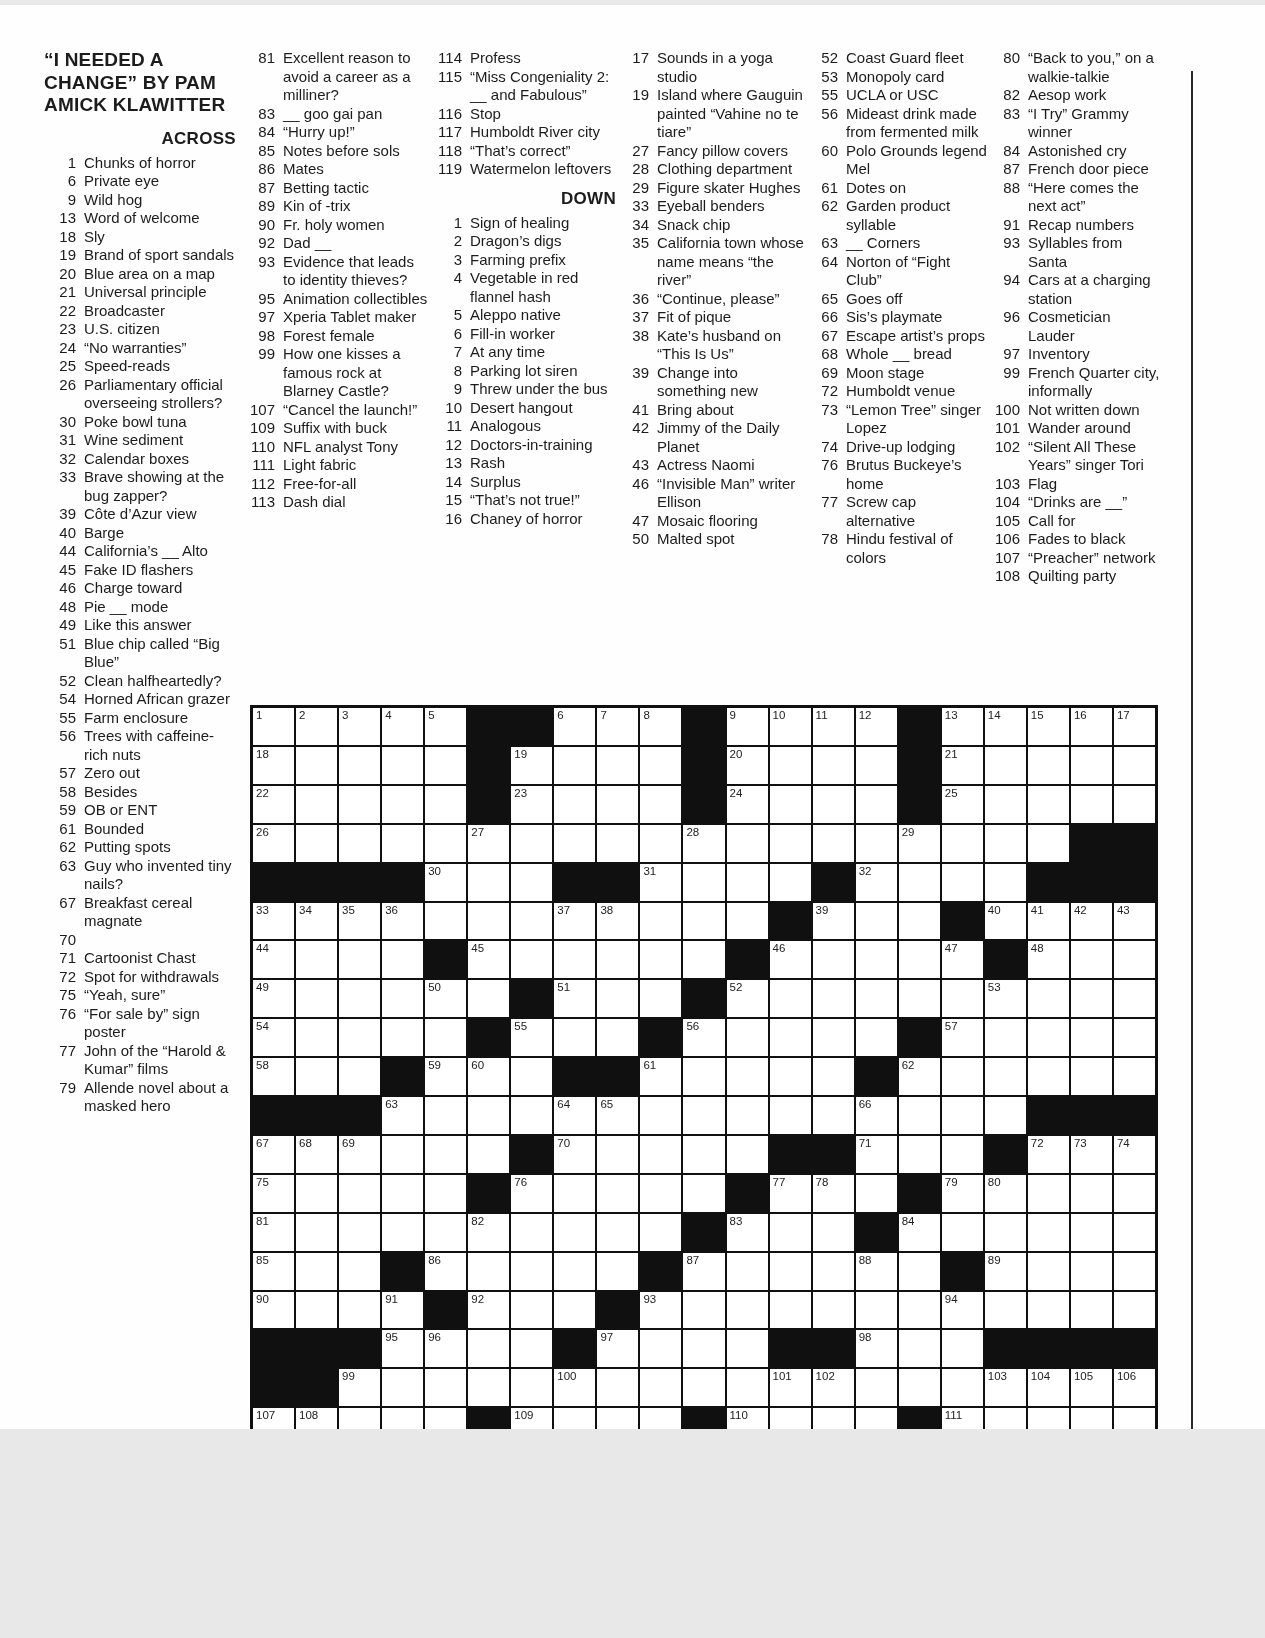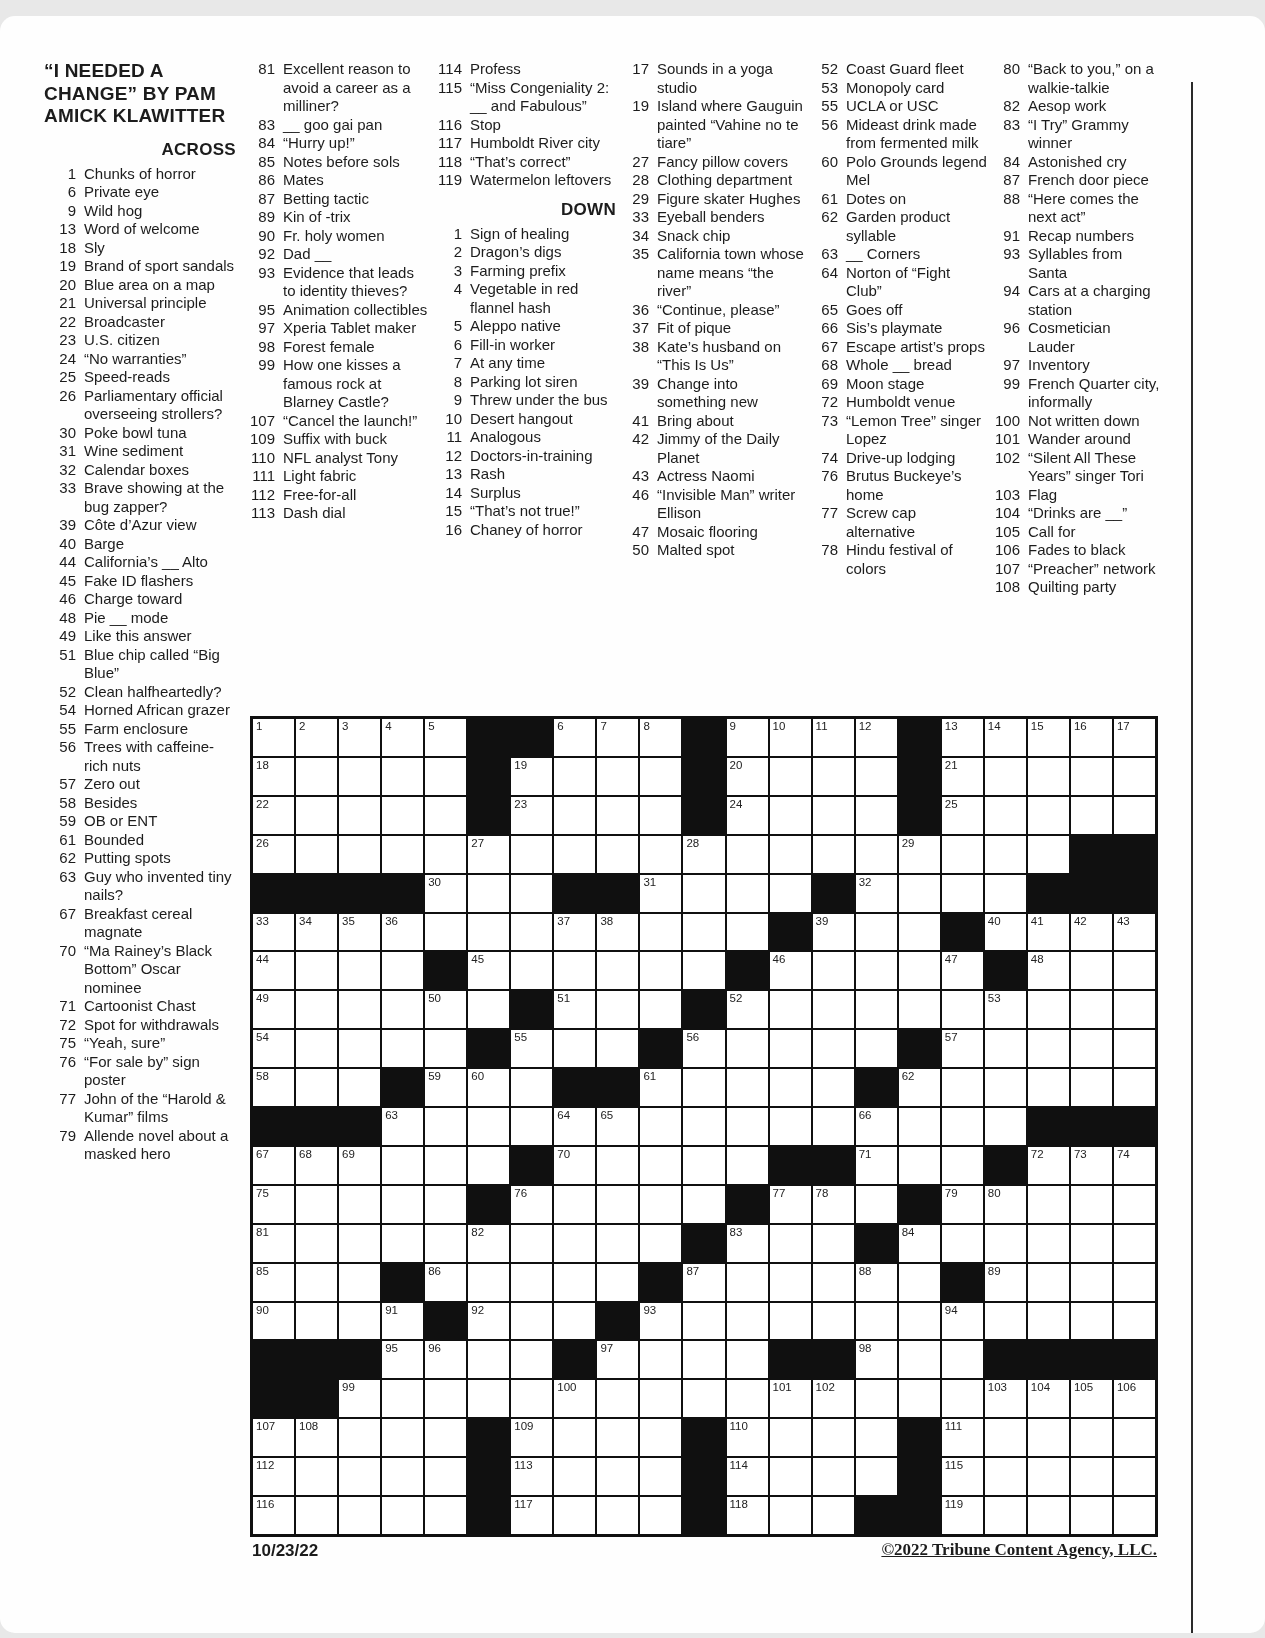--- a/index.html
+++ b/index.html
@@ -1,17 +1,17 @@
 <!DOCTYPE html>
 <html><head>
 <meta charset="utf-8">
 <style>
   html,body{margin:0;padding:0;background:#e8e8e8;}
-  .page{position:relative;width:1265px;height:1617px;background:#fefefe;margin:16px auto;
-        font-family:"Liberation Sans", sans-serif;color:#1c1c1c;overflow:hidden;border-radius:15px;}
+  .page{position:relative;width:1265px;height:1424px;background:#fefefe;margin:5px auto;
+        font-family:"Liberation Sans", sans-serif;color:#1c1c1c;overflow:hidden;}
   .clue-col{position:absolute;top:44px;}
   #col-0{left:44px;width:192px;}
   #col-1{left:243px;width:186px;}
   #col-2{left:430px;width:186px;}
   #col-3{left:617px;width:187px;}
   #col-4{left:806px;width:182px;}
   #col-5{left:988px;width:172px;}
   .title{font-weight:bold;font-size:19px;line-height:22.5px;letter-spacing:.2px;margin-bottom:12px;}
   .list-header{font-weight:bold;font-size:17px;line-height:20px;text-align:right;margin:10px 0 5px 0;letter-spacing:.3px;}
   .clue{display:flex;font-size:15px;line-height:18.5px;}
@@ -178,21 +178,20 @@
       <div class="clue">
         <span class="cn">63</span>
         <span class="ct">Guy who invented tiny nails?</span>
       </div>
       <div class="clue">
         <span class="cn">67</span>
         <span class="ct">Breakfast cereal magnate</span>
       </div>
       <div class="clue">
         <span class="cn">70</span>
-        <span class="ct">“Ma Rainey’s Black Bottom” Oscar nominee</span>
       </div>
       <div class="clue">
         <span class="cn">71</span>
         <span class="ct">Cartoonist Chast</span>
       </div>
       <div class="clue">
         <span class="cn">72</span>
         <span class="ct">Spot for withdrawals</span>
       </div>
       <div class="clue">

